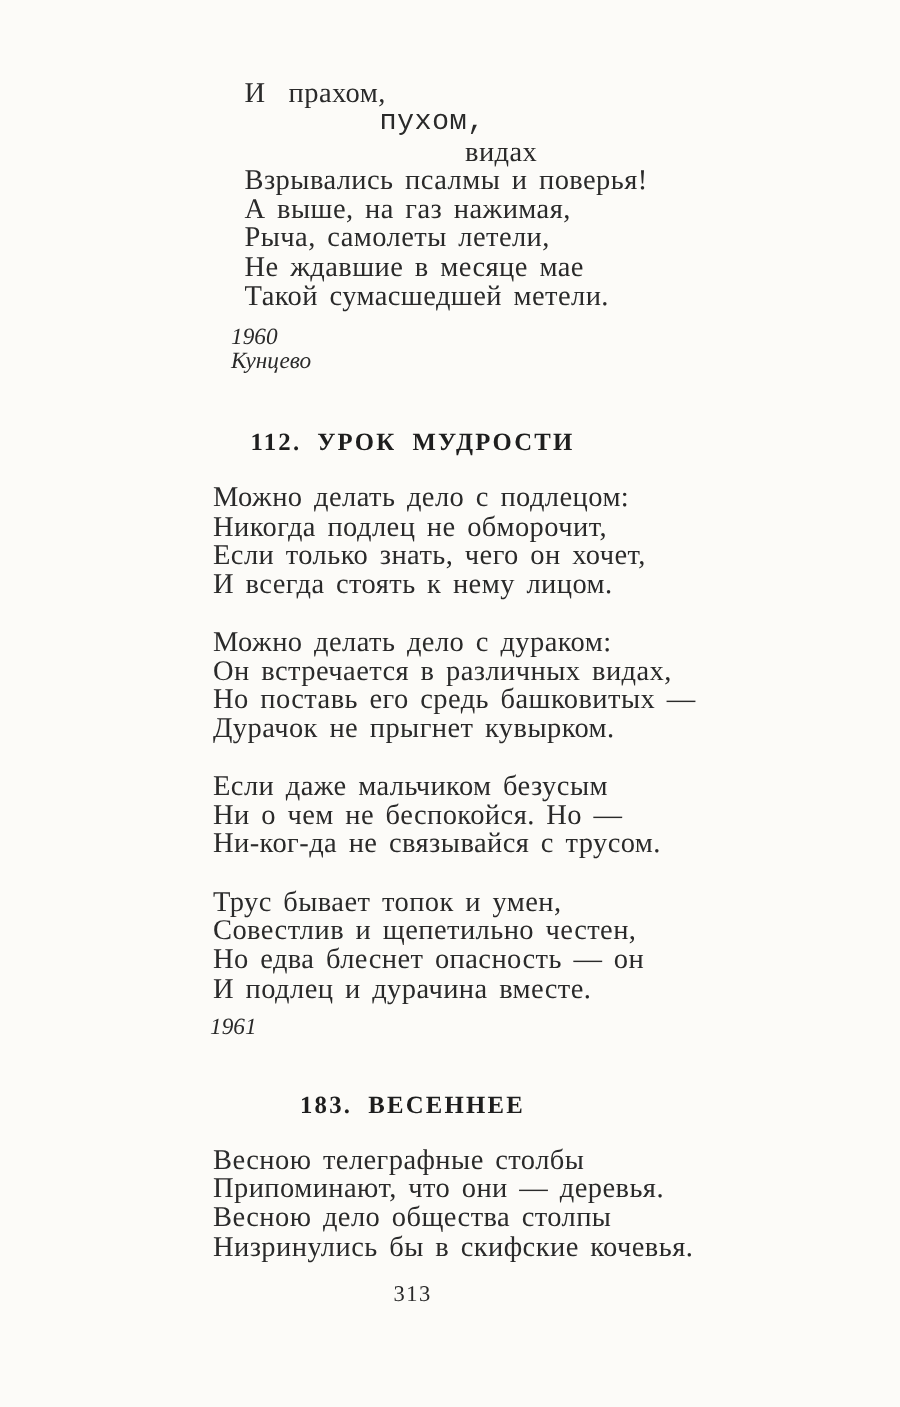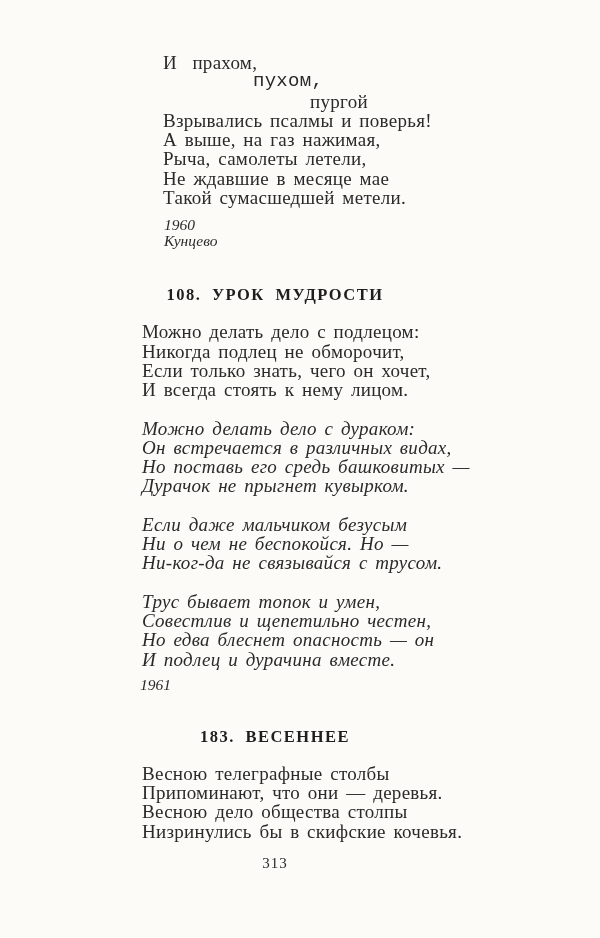--- a/index.html
+++ b/index.html
@@ -27,21 +27,21 @@
     line-height: 19.3px;
     word-spacing: 0.14em;
     letter-spacing: 0.015em;
     color: var(--ink_soft);
   }
   .poem-fragment { margin-left: 21px; }
   .indent-1 { margin-left: 90px; font-family: Liberation Mono, monospace; }
   .indent-2 { margin-left: 147px; }
   .signature {
     margin-top: 10px;
-    margin-left: 22px;
+    margin-left: 12px;
   }
   .sig-line {
     font-style: italic;
     font-size: 15.5px;
     line-height: 16px;
     white-space: pre;
     color: var(--ink_soft);
   }
   .heading-wrap {
     width: 266px;
@@ -53,56 +53,56 @@
     font-size: 16.5px;
     line-height: 20px;
     letter-spacing: 1.5px;
     word-spacing: 0.3em;
     white-space: pre;
     color: var(--ink);
   }
   .heading-182 { margin-top: 36px; }
   .heading-183 { margin-top: 34px; }
   .stanza { margin-top: 17px; }
-  .stanza + .stanza { margin-top: 19px; font-style: italic; }
+  .stanza + .stanza { margin-top: 19px; }
   .sig-1961 { margin-top: 8px; margin-left: -2px; }
   .page-number-wrap {
     width: 266px;
     text-align: center;
     margin-top: 13px;
   }
   .page-number {
     font-size: 15px;
     letter-spacing: 1px;
     color: var(--ink_soft);
   }
 </style>
 </head>
 <body>
 
 <div class="page">
 
   <div class="poem-fragment">
     <div class="line">И  прахом,</div>
     <div class="line indent-1">пухом,</div>
-    <div class="line indent-2">пургой</div>
+    <div class="line indent-2">видах</div>
     <div class="line">Взрывались псалмы и поверья!</div>
     <div class="line">А выше, на газ нажимая,</div>
     <div class="line">Рыча, самолеты летели,</div>
     <div class="line">Не ждавшие в месяце мае</div>
     <div class="line">Такой сумасшедшей метели.</div>
   </div>
 
   <div class="signature">
     <div class="sig-line">1960</div>
     <div class="sig-line">Кунцево</div>
   </div>
 
   <div class="heading-wrap heading-182">
-    <span class="poem-heading">108. УРОК МУДРОСТИ</span>
+    <span class="poem-heading">112. УРОК МУДРОСТИ</span>
   </div>
 
   <div class="stanza">
     <div class="line">Можно делать дело с подлецом:</div>
     <div class="line">Никогда подлец не обморочит,</div>
     <div class="line">Если только знать, чего он хочет,</div>
     <div class="line">И всегда стоять к нему лицом.</div>
   </div>
 
   <div class="stanza">

